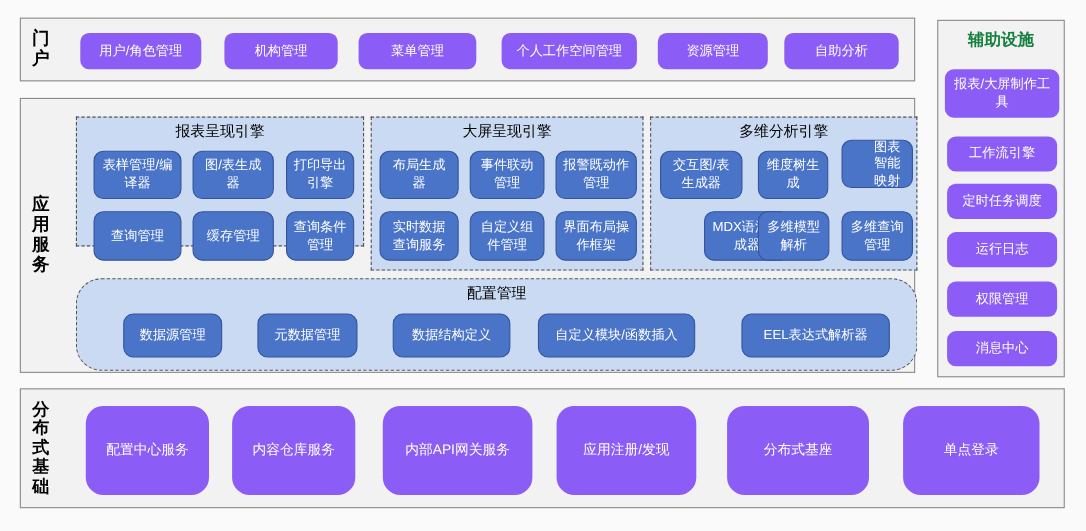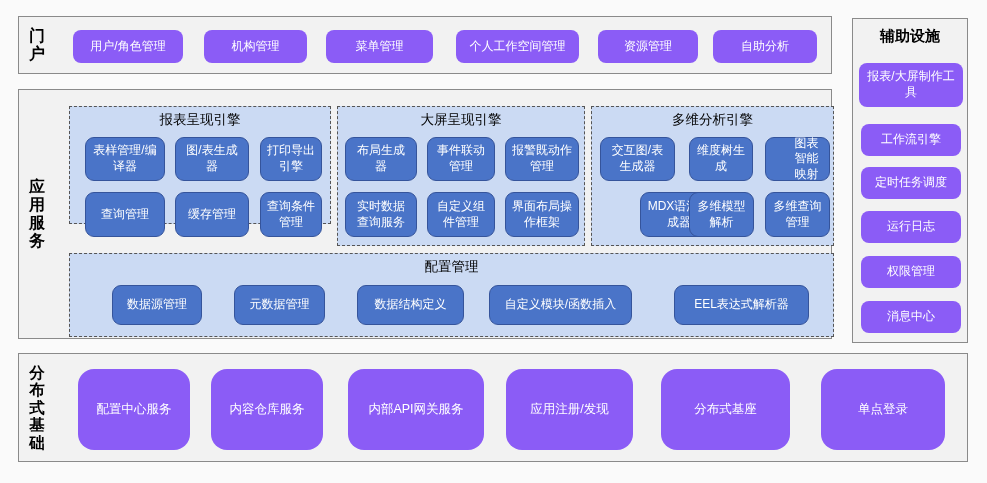--- a/index.html
+++ b/index.html
@@ -21,21 +21,21 @@
   }
   .vlabel{
     position:absolute;
     display:flex;align-items:center;justify-content:center;
     font-weight:bold;font-size:16px;line-height:1.12;
     color:#000;text-align:center;
     word-break:break-all;
   }
   .aux-title{
     position:absolute;left:0;right:0;top:8px;
-    text-align:center;font-weight:bold;font-size:15px;color:#000000;
+    text-align:center;font-weight:bold;font-size:15px;color:#15803d;
   }
   .btn{
     position:absolute;
     background:#8b5cf6;
     color:#ffffff;
     border-radius:8px;
     display:flex;align-items:center;justify-content:center;
     text-align:center;
     font-size:12px;line-height:1.3;
     word-break:break-all;
@@ -95,27 +95,27 @@
       <div class="btn btn-inner" style="left:167px;top:30px;width:74px;height:44px;">报警既动作管理</div>
       <div class="btn btn-inner" style="left:7px;top:85px;width:72px;height:45px;">实时数据查询服务</div>
       <div class="btn btn-inner" style="left:89px;top:85px;width:68px;height:45px;">自定义组件管理</div>
       <div class="btn btn-inner" style="left:167px;top:85px;width:74px;height:45px;">界面布局操作框架</div>
     </div>
 
     <div class="panel" style="left:572px;top:16px;width:243px;height:140px;">
       <div class="panel-title">多维分析引擎</div>
       <div class="btn btn-inner" style="left:8px;top:30px;width:75px;height:44px;">交互图/表生成器</div>
       <div class="btn btn-inner" style="left:97px;top:30px;width:64px;height:44px;">维度树生成</div>
-      <div class="btn btn-inner" style="left:173px;top:30px;width:65px;height:44px;padding-left:24px;">图表智能映射</div>
+      <div class="btn btn-inner" style="left:173px;top:20px;width:65px;height:44px;padding-left:24px;">图表智能映射</div>
       <div class="btn btn-inner" style="left:8px;top:85px;width:78px;height:45px;margin-left:40px;">MDX语法生成器</div>
       <div class="btn btn-inner" style="left:97px;top:85px;width:65px;height:45px;">多维模型解析</div>
       <div class="btn btn-inner" style="left:173px;top:85px;width:65px;height:45px;">多维查询管理</div>
     </div>
 
-    <div class="panel" style="left:50px;top:163px;width:765px;height:84px;">
+    <div class="panel" style="left:50px;top:163px;width:765px;height:84px;border-radius:23px;">
       <div class="panel-title">配置管理</div>
       <div class="btn btn-inner" style="left:42px;top:31px;width:90px;height:40px;">数据源管理</div>
       <div class="btn btn-inner" style="left:164px;top:31px;width:91px;height:40px;">元数据管理</div>
       <div class="btn btn-inner" style="left:287px;top:31px;width:107px;height:40px;">数据结构定义</div>
       <div class="btn btn-inner" style="left:419px;top:31px;width:143px;height:40px;">自定义模块/函数插入</div>
       <div class="btn btn-inner" style="left:604px;top:31px;width:135px;height:40px;">EEL表达式解析器</div>
     </div>
   </div>
 
   <div class="section" style="left:18px;top:353px;width:950px;height:109px;">

